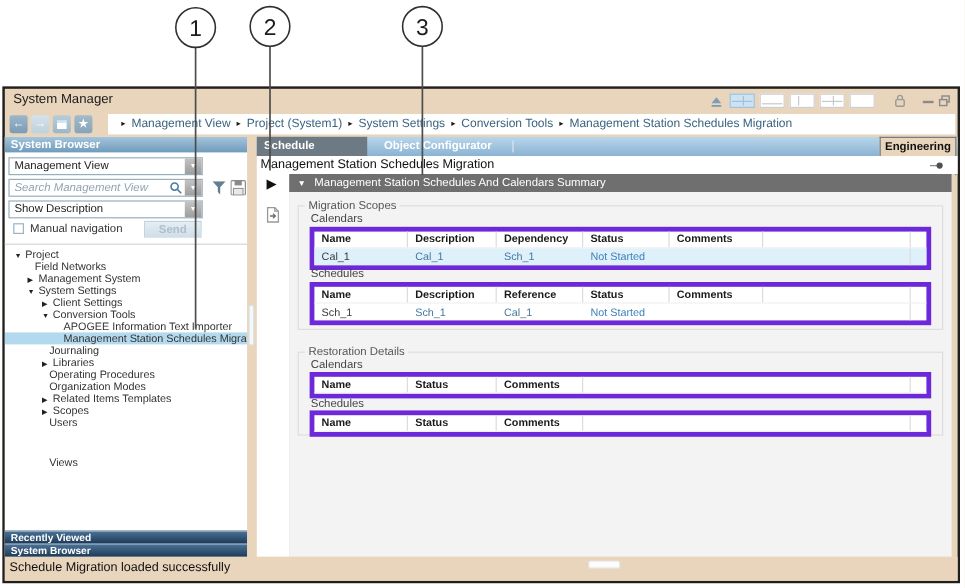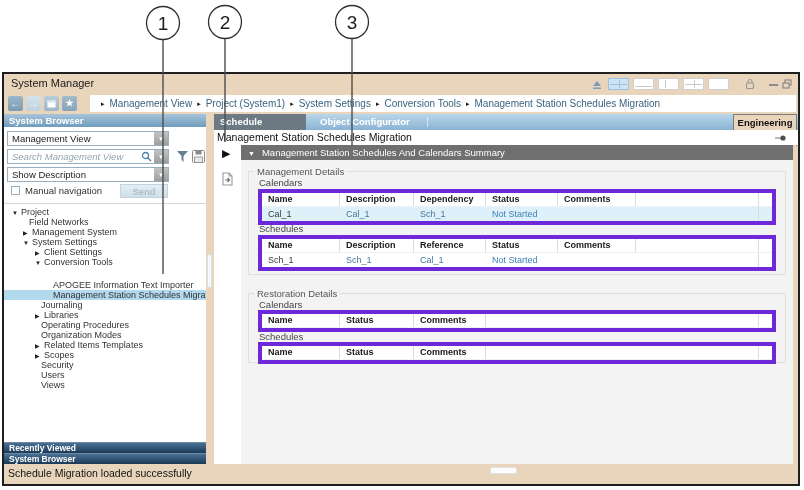--- a/index.html
+++ b/index.html
@@ -227,31 +227,30 @@
 
     <div class="lp-separator"></div>
 
     <div class="tree">
         <div class="tree-row" style="padding-left: 8px;"><span class="tree-arrow">▼</span><span>Project</span></div>
         <div class="tree-row" style="padding-left: 25px;"><span>Field Networks</span></div>
         <div class="tree-row" style="padding-left: 19px;"><span class="tree-arrow">▶</span><span>Management System</span></div>
         <div class="tree-row" style="padding-left: 19px;"><span class="tree-arrow">▼</span><span>System Settings</span></div>
         <div class="tree-row" style="padding-left: 31px;"><span class="tree-arrow">▶</span><span>Client Settings</span></div>
         <div class="tree-row" style="padding-left: 31px;"><span class="tree-arrow">▼</span><span>Conversion Tools</span></div>
-        <div class="tree-row" style="padding-left: 49px; margin-top: 13px;"><span>APOGEE Information Text Importer</span></div>
+        <div class="tree-row" style="padding-left: 49px;"><span>APOGEE Information Text Importer</span></div>
         <div class="tree-row selected" style="padding-left: 49px;"><span>Management Station Schedules Migration</span></div>
         <div class="tree-row" style="padding-left: 37px;"><span>Journaling</span></div>
         <div class="tree-row" style="padding-left: 31px;"><span class="tree-arrow">▶</span><span>Libraries</span></div>
         <div class="tree-row" style="padding-left: 37px;"><span>Operating Procedures</span></div>
         <div class="tree-row" style="padding-left: 37px;"><span>Organization Modes</span></div>
         <div class="tree-row" style="padding-left: 31px;"><span class="tree-arrow">▶</span><span>Related Items Templates</span></div>
         <div class="tree-row" style="padding-left: 31px;"><span class="tree-arrow">▶</span><span>Scopes</span></div>
-        <div class="tree-row" style="padding-left: 37px;"><span>Security</span></div>
         <div class="tree-row" style="padding-left: 37px;"><span>Users</span></div>
-        <div class="tree-row" style="padding-left: 37px;"><span>Views</span></div>
+        <div class="tree-row" style="padding-left: 37px; margin-top: 23px;"><span>Views</span></div>
       </div>
 
     <div class="accordion">
         <div class="acc-bar">Recently Viewed</div>
         <div class="acc-bar">System Browser</div>
       </div>
   </div>
 
   <div class="splitter">
     <span class="splitter-grip"></span>
@@ -282,21 +281,21 @@
           <path d="M4,8 L8,8 M6.5,6 L8.5,8 L6.5,10" fill="none" stroke="#6b6b6b" stroke-width="1.1"></path>
         </svg>
       </div>
 
       <div class="contentarea">
         <div class="summarybar">
           <span class="summary-arrow">▼</span><span>Management Station Schedules And Calendars Summary</span>
         </div>
 
         <div class="groupbox" id="grp-migration">
-          <span class="legend">Management Details</span>
+          <span class="legend">Migration Scopes</span>
           <span class="sub-label" style="top:5px;">Calendars</span>
           <div class="tbl" style="top:17px;" id="tbl-mig-cal">
               <div class="hrow">
                 <span class="hcell" style="width: 78px;">Name</span>
                 <span class="hcell" style="width: 74px;">Description</span>
                 <span class="hcell" style="width: 72px;">Dependency</span>
                 <span class="hcell" style="width: 72px;">Status</span>
                 <span class="hcell" style="width: 78px;">Comments</span>
                 <span class="hcell fill"></span>
                 <span class="hcell endcol"></span>

